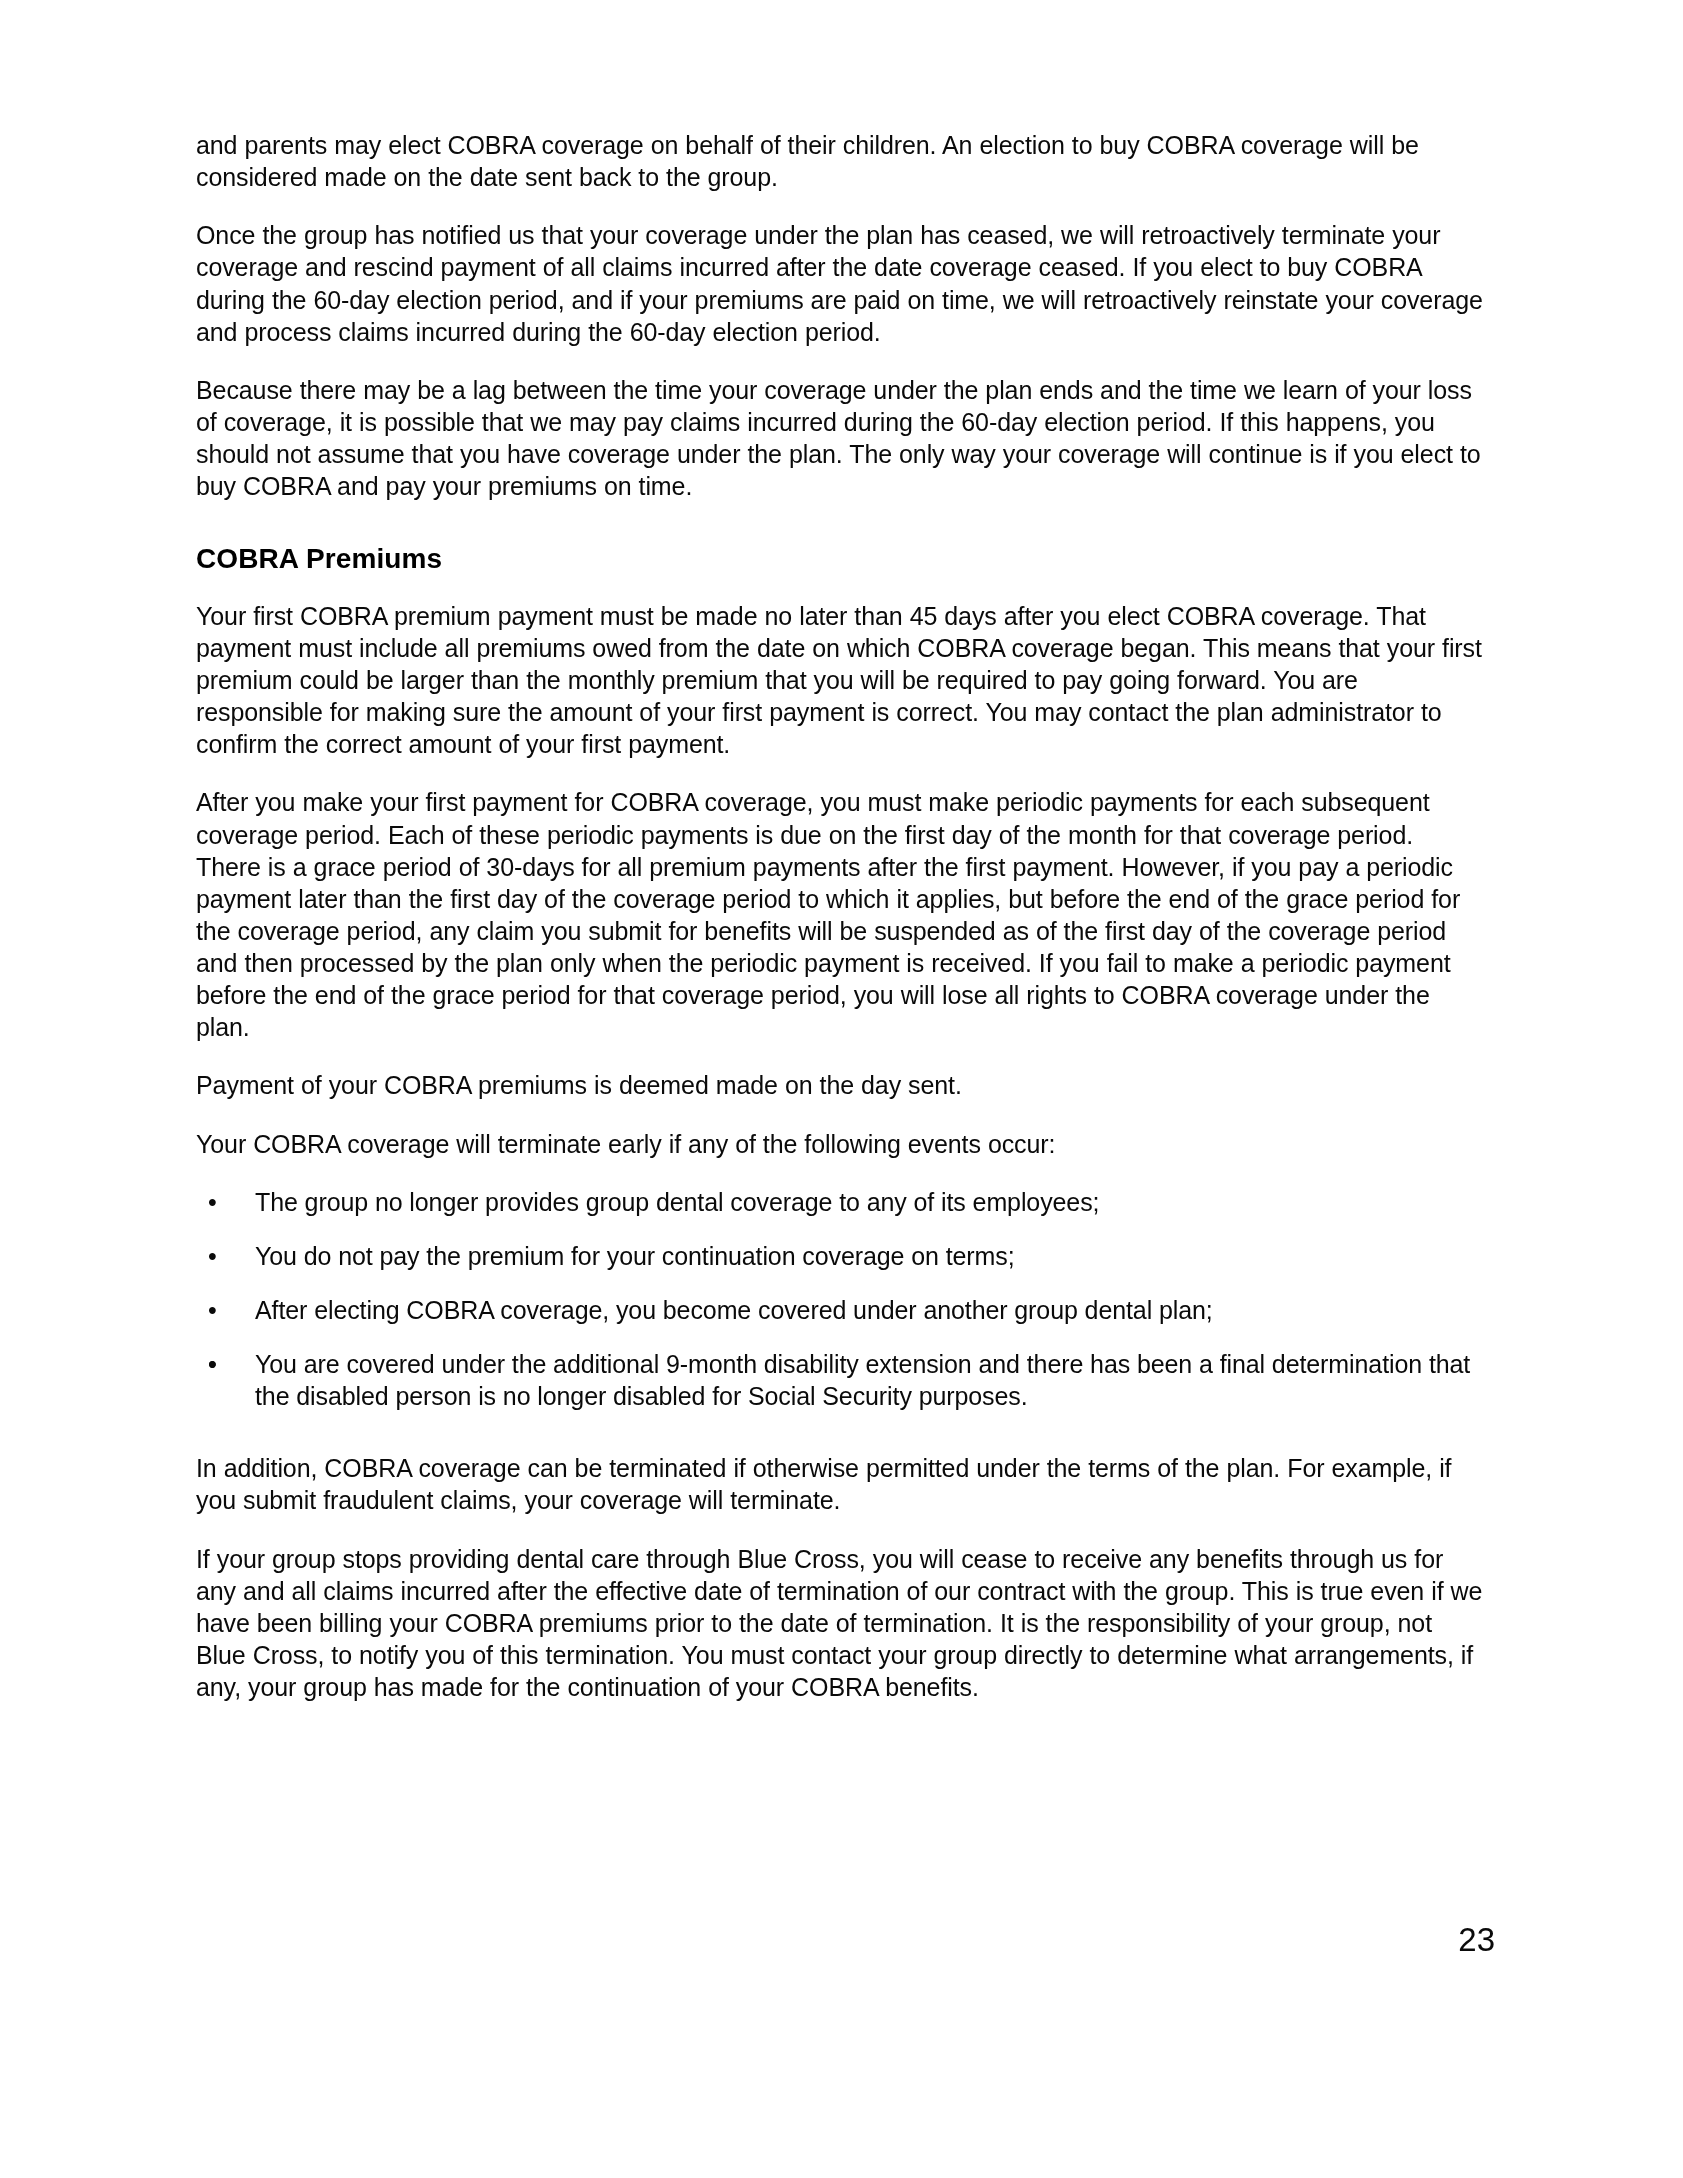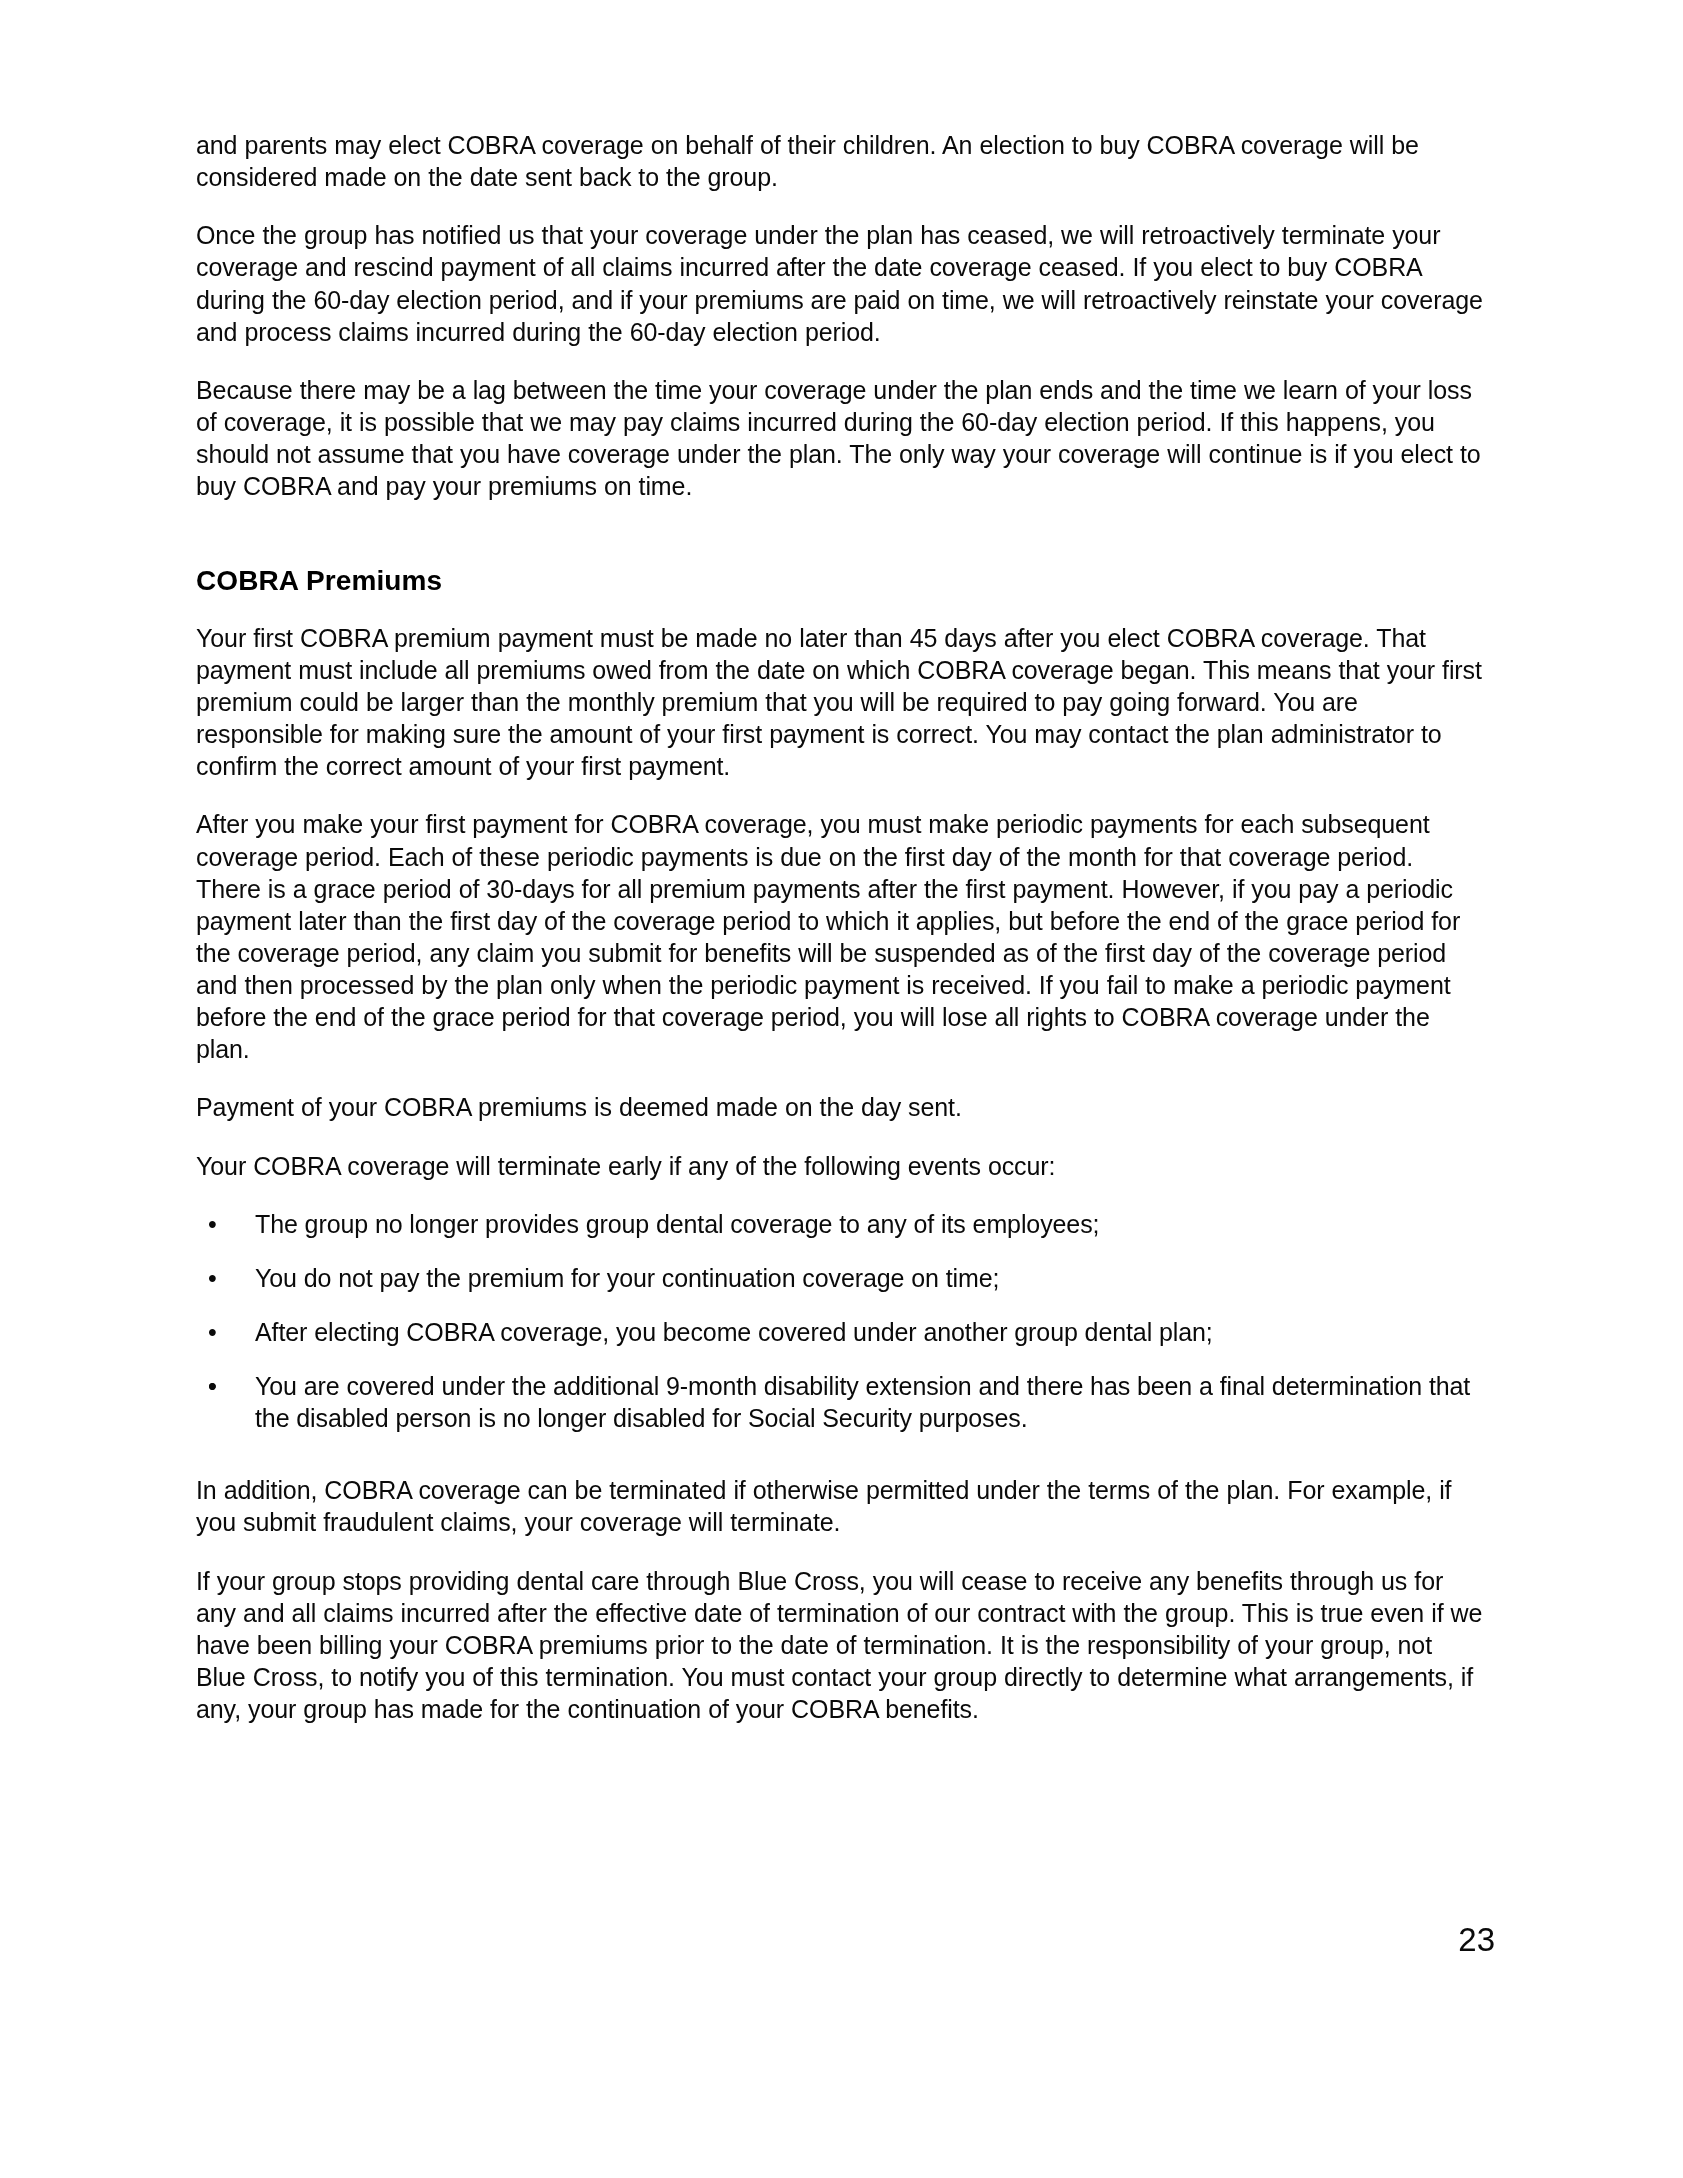--- a/index.html
+++ b/index.html
@@ -39,21 +39,21 @@
   }
   h2.heading {
     margin: 38px 0 24px 0;
     font-size: 28px;
     font-weight: bold;
     line-height: 1.2;
     letter-spacing: 0.1px;
     color: #000000;
   }
   h2.heading.first {
-    margin-top: 62px;
+    margin-top: 40px;
   }
   ul.bullets {
     list-style: none;
     margin: 0 0 26px 0;
     padding: 0;
   }
   ul.bullets li {
     position: relative;
     padding-left: 59px;
     margin-bottom: 22px;
@@ -105,21 +105,21 @@
 
     <p class="para">Your COBRA coverage will terminate early if any of the following events occur:</p>
 
     <ul class="bullets">
       <li>
         <span class="bullet-dot">•</span>
         <span>The group no longer provides group dental coverage to any of its employees;</span>
       </li>
       <li>
         <span class="bullet-dot">•</span>
-        <span>You do not pay the premium for your continuation coverage on time;</span>
+        <span>You do not pay the premium for your continuation coverage on terms;</span>
       </li>
       <li>
         <span class="bullet-dot">•</span>
         <span>After electing COBRA coverage, you become covered under another group dental plan;</span>
       </li>
       <li>
         <span class="bullet-dot">•</span>
       </li>
       <li>
         <span class="bullet-dot">•</span>

